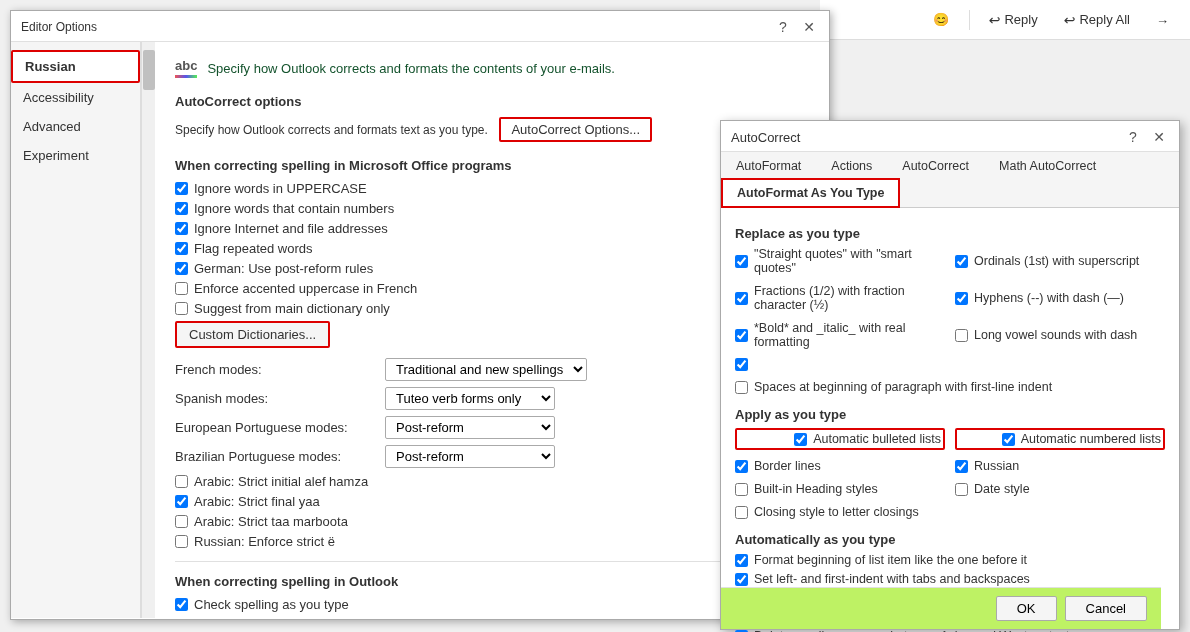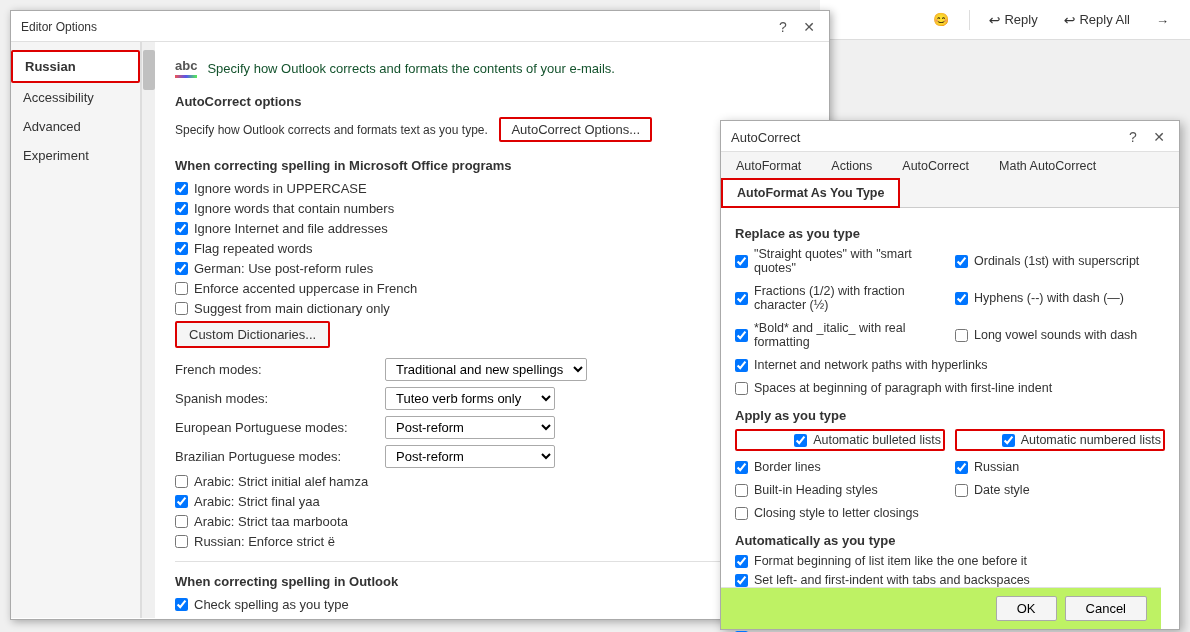--- a/index.html
+++ b/index.html
@@ -441,21 +441,20 @@
       <div class="ac-checkbox-item">
         <input type="checkbox" checked="" style="">
         <span class="ac-checkbox-label">*Bold* and _italic_ with real formatting</span>
       </div>
       <div class="ac-checkbox-item">
         <input type="checkbox" style="">
         <span class="ac-checkbox-label">Long vowel sounds with dash</span>
       </div>
       <div class="ac-checkbox-item" style="grid-column: span 2">
         <input type="checkbox" checked="" style="">
-        <span class="ac-checkbox-label">Internet and network paths with hyperlinks</span>
       </div>
       <div class="ac-checkbox-item" style="grid-column: span 2">
         <input type="checkbox" style="">
         <span class="ac-checkbox-label">Spaces at beginning of paragraph with first-line indent</span>
       </div>
     </div>
 
     <div class="ac-section-label">Apply as you type</div>
     <div class="ac-two-col">
       <div class="ac-checkbox-item ac-highlighted">

